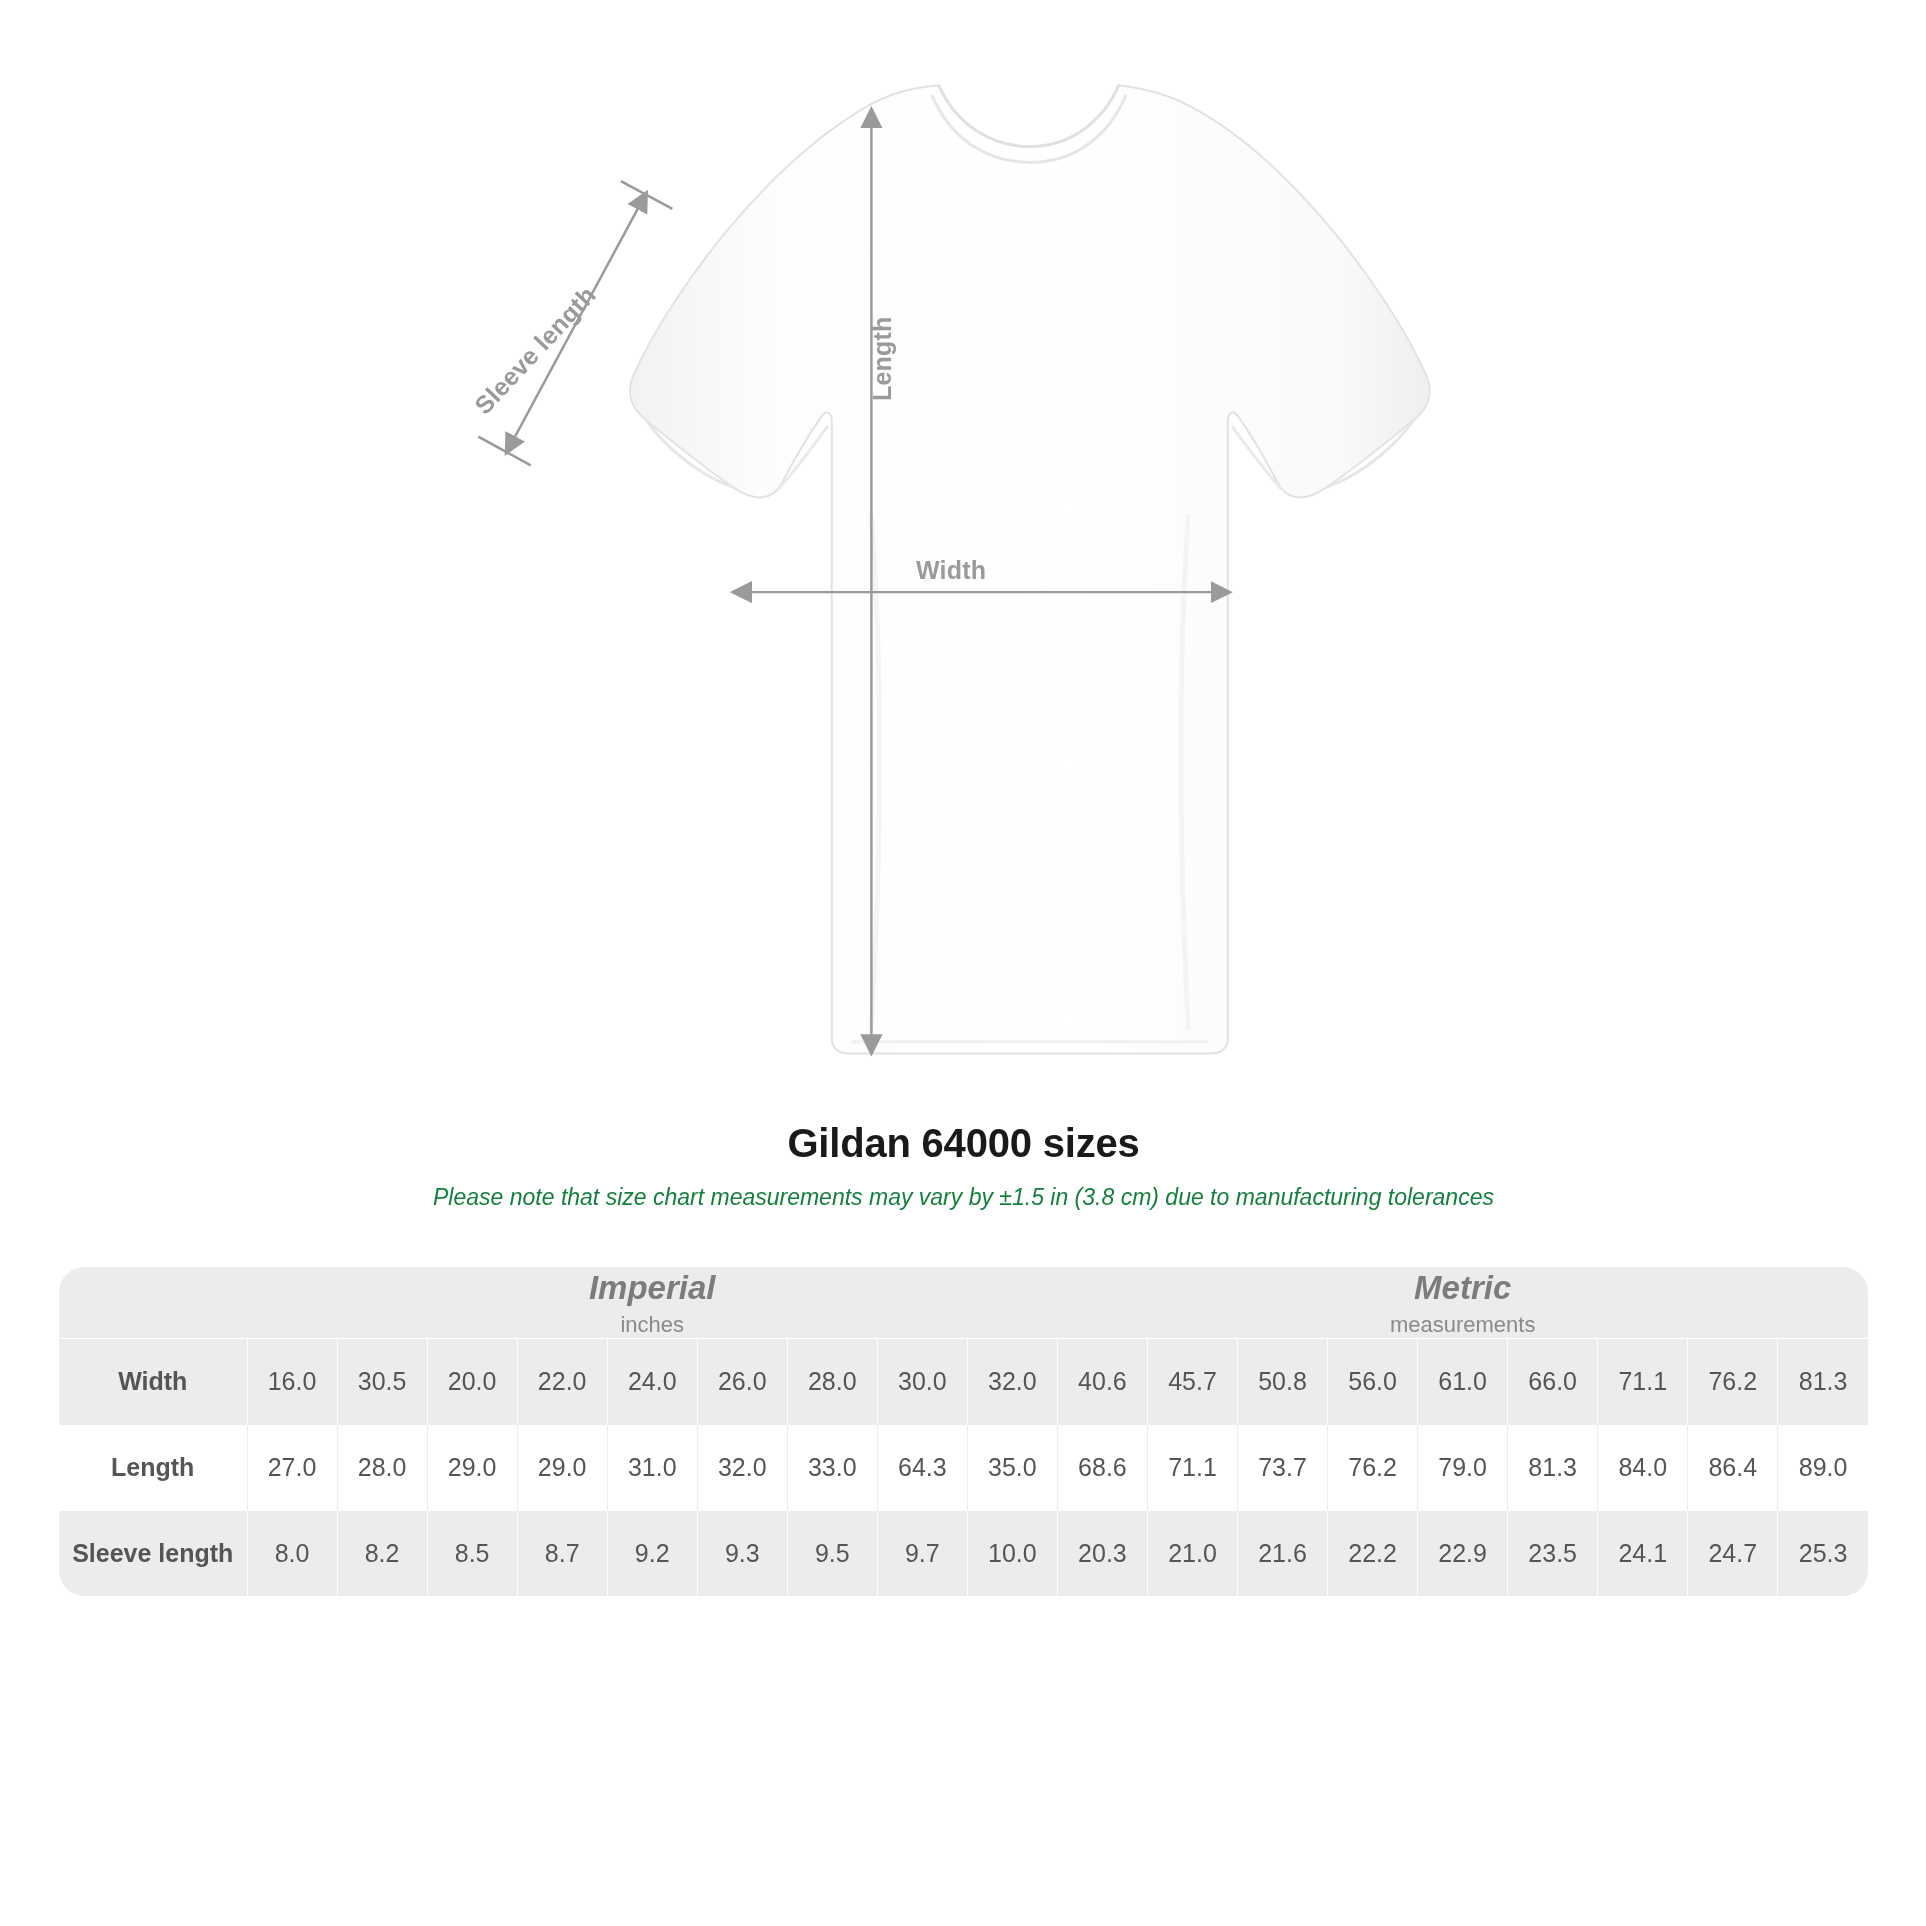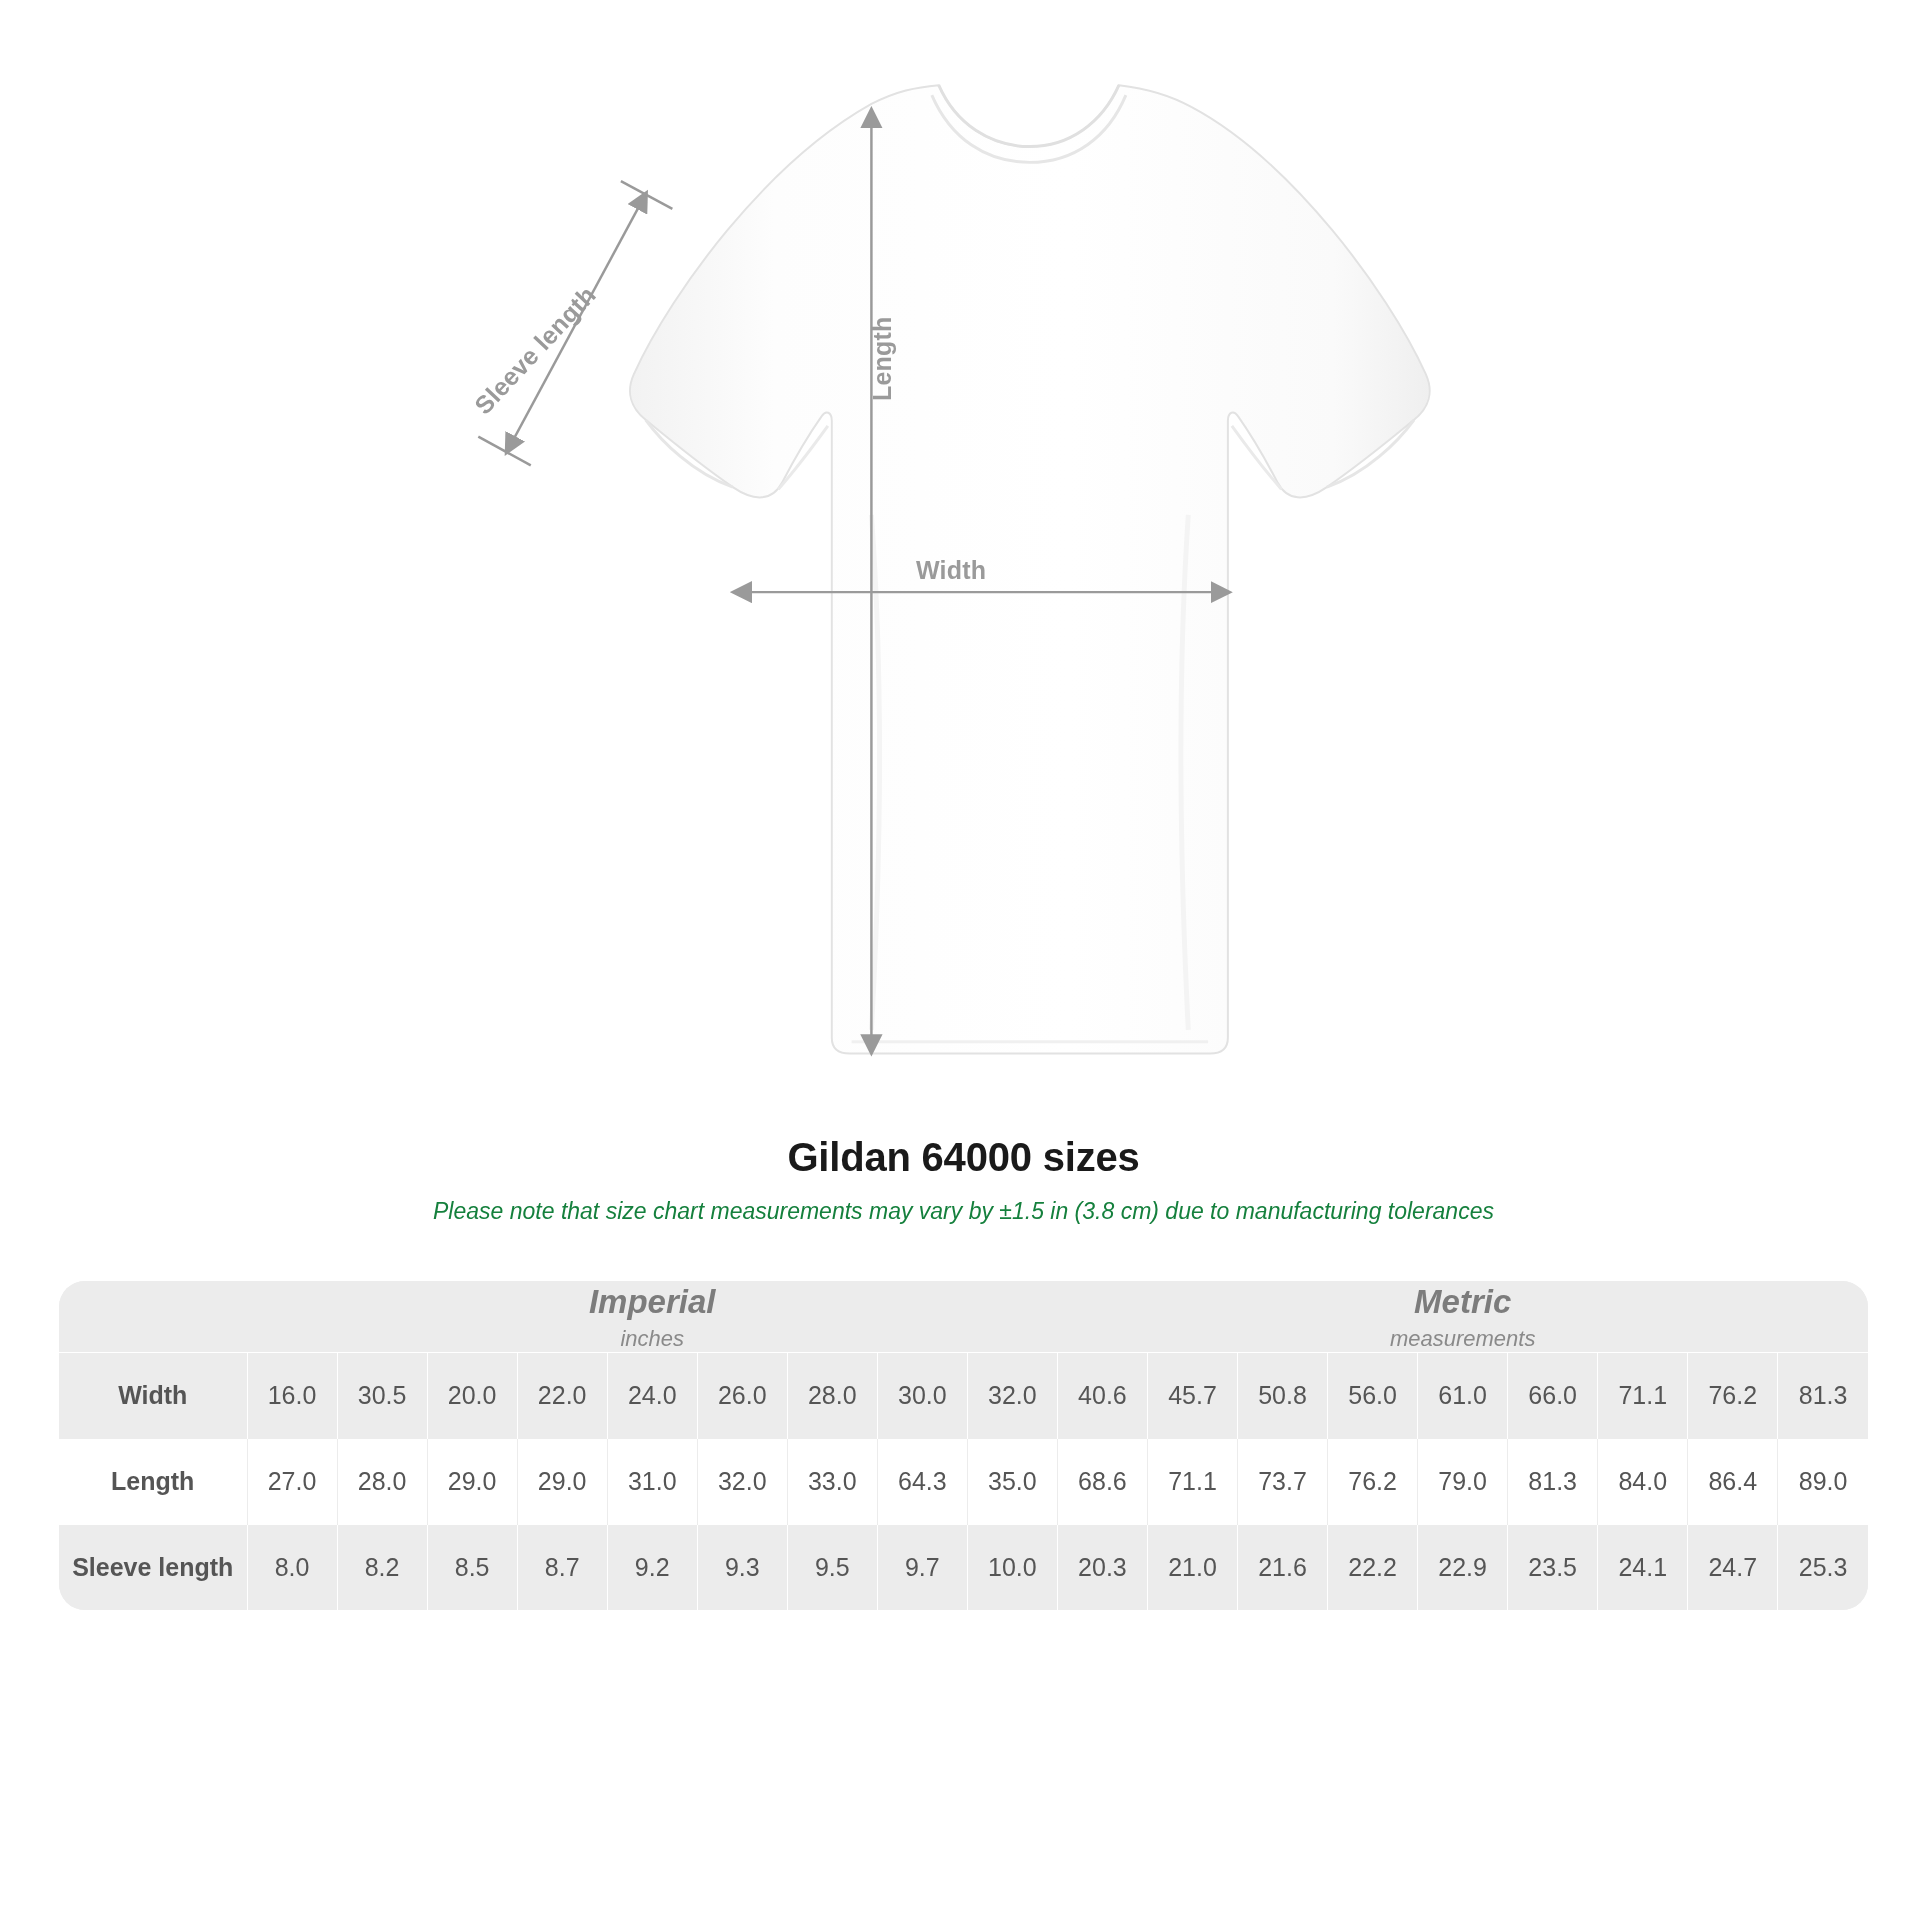--- a/index.html
+++ b/index.html
@@ -53,21 +53,21 @@
   .label-sleeve {
     left: 490px;
     top: 391px;
     transform: rotate(-47deg);
     transform-origin: left bottom;
   }
 
   
   .title-block {
     text-align: center;
-    margin-top: 26px;
+    margin-top: 12px;
   }
   .chart-title {
     font-size: 40px;
     font-weight: bold;
     color: #1a1a1a;
     letter-spacing: -0.2px;
   }
   .chart-note {
     font-size: 23px;
     font-style: italic;
@@ -100,21 +100,20 @@
   }
   .unit-name {
     font-size: 33px;
     font-style: italic;
     font-weight: bold;
     color: #7c7c7c;
     line-height: 1.25;
   }
   .unit-sub {
     font-size: 22px;
-    font-style: italic;
     color: #8a8a8a;
     margin-top: 4px;
   }
   .head-row td {
     background: #ffffff;
     font-weight: bold;
     color: #6e6e6e;
     height: 85px;
     border-right: 1px solid #ececec;
   }

